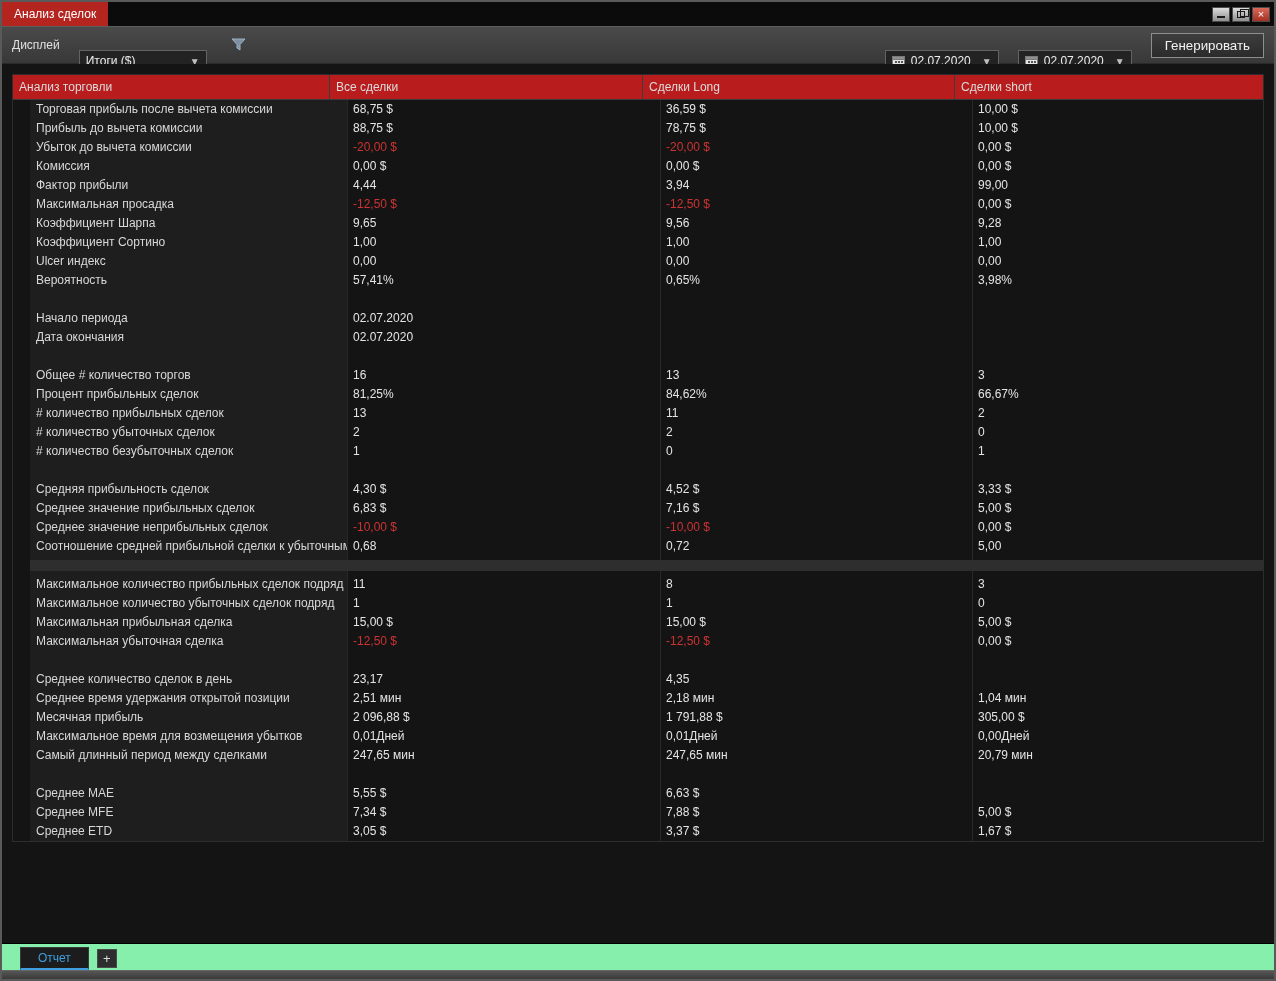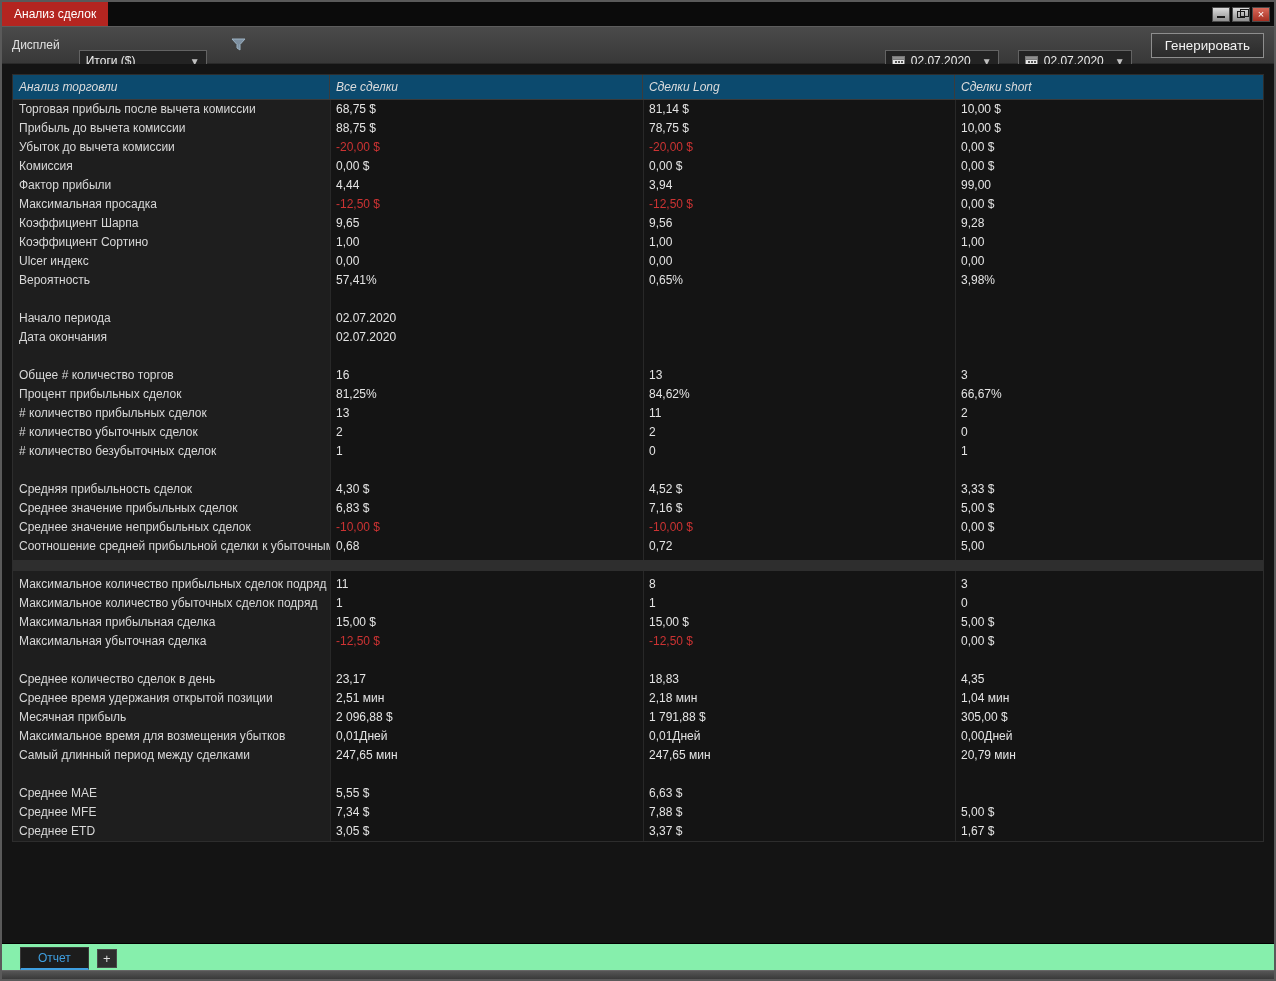--- a/index.html
+++ b/index.html
@@ -51,27 +51,27 @@
   .spacer-flex { margin-left:auto; }
   .date-combo { width:114px; }
   .gen-btn {
     height:25px; padding:0 13px;
     background:linear-gradient(#3d3d3d,#2b2b2b);
     border:1px solid #8e8e8e; color:#f2f2f2; cursor:pointer;
   }
   
   .content { flex:1; padding:10px 10px 0; background:#141414; overflow:hidden; }
   .table { border:1px solid #2d2d2d; }
-  .thead { display:flex; height:25px; background:#0c4a6e; border-bottom:1px solid #3a3a3a; align-items:flex-end;font-style:italic; }
+  .thead { display:flex; height:25px; background:#b91c1c; border-bottom:1px solid #3a3a3a; align-items:flex-end; }
   .th { padding:0 6px; color:#dcdcdc; white-space:nowrap; overflow:hidden; height:100%; display:flex; align-items:center; }
   .th.c0 { width:317px; border-right:1px solid #3c3c3c; }
   .th.c1 { width:313px; border-right:1px solid #3c3c3c; }
   .th.c2 { width:312px; border-right:1px solid #3c3c3c; }
   .th.c3 { flex:1; }
-  .tbody { position:relative; }
+  .tbody { position:relative;margin-left:17px; }
   .col-strip { position:absolute; left:0; top:0; bottom:0; width:317px; background:#1e1e1e; z-index:0; }
   .vline { position:absolute; top:0; bottom:0; width:1px; background:#282828; z-index:0; }
   .vl1 { left:317px; } .vl2 { left:630px; } .vl3 { left:942px; }
   .trow { position:relative; z-index:1; display:flex; height:19px; line-height:19px; }
   .tcell { padding:0 6px; white-space:nowrap; overflow:hidden; }
   .tcell.c0 { width:317px; color:#d8d8d8; }
   .tcell.c1 { width:313px; }
   .tcell.c2 { width:312px; }
   .tcell.c3 { flex:1; }
   .tcell.neg { color:var(--neg,#cc3333); }
@@ -165,21 +165,21 @@
         <div class="th c3">Сделки short</div>
       </div>
       <div class="tbody">
         <div class="col-strip"></div>
         <div class="vline vl1"></div>
         <div class="vline vl2"></div>
         <div class="vline vl3"></div>
       <div class="trow">
             <div class="tcell c0">Торговая прибыль после вычета комиссии</div>
             <div class="tcell c1">68,75 $</div>
-            <div class="tcell c2">81,14 $</div>
+            <div class="tcell c2">36,59 $</div>
             <div class="tcell c3">10,00 $</div>
           </div>
           <div class="trow">
             <div class="tcell c0">Прибыль до вычета комиссии</div>
             <div class="tcell c1">88,75 $</div>
             <div class="tcell c2">78,75 $</div>
             <div class="tcell c3">10,00 $</div>
           </div>
           <div class="trow">
             <div class="tcell c0">Убыток до вычета комиссии</div>
@@ -320,21 +320,20 @@
           <div class="trow">
             <div class="tcell c0">Максимальная убыточная сделка</div>
             <div class="tcell c1 neg">-12,50 $</div>
             <div class="tcell c2 neg">-12,50 $</div>
             <div class="tcell c3">0,00 $</div>
           </div>
           <div class="trow spacer"></div>
           <div class="trow">
             <div class="tcell c0">Среднее количество сделок в день</div>
             <div class="tcell c1">23,17</div>
-            <div class="tcell c2">18,83</div>
             <div class="tcell c3">4,35</div>
           </div>
           <div class="trow">
             <div class="tcell c0">Среднее время удержания открытой позиции</div>
             <div class="tcell c1">2,51 мин</div>
             <div class="tcell c2">2,18 мин</div>
             <div class="tcell c3">1,04 мин</div>
           </div>
           <div class="trow">
             <div class="tcell c0">Месячная прибыль</div>

